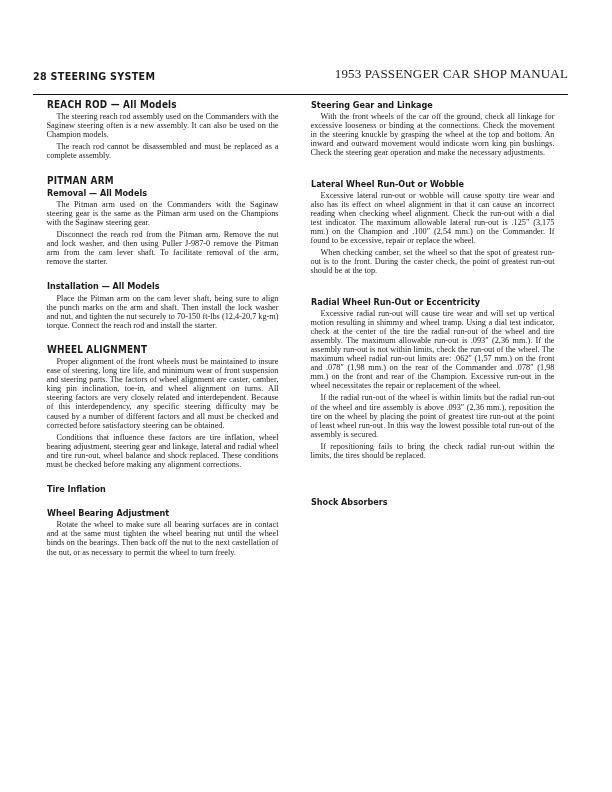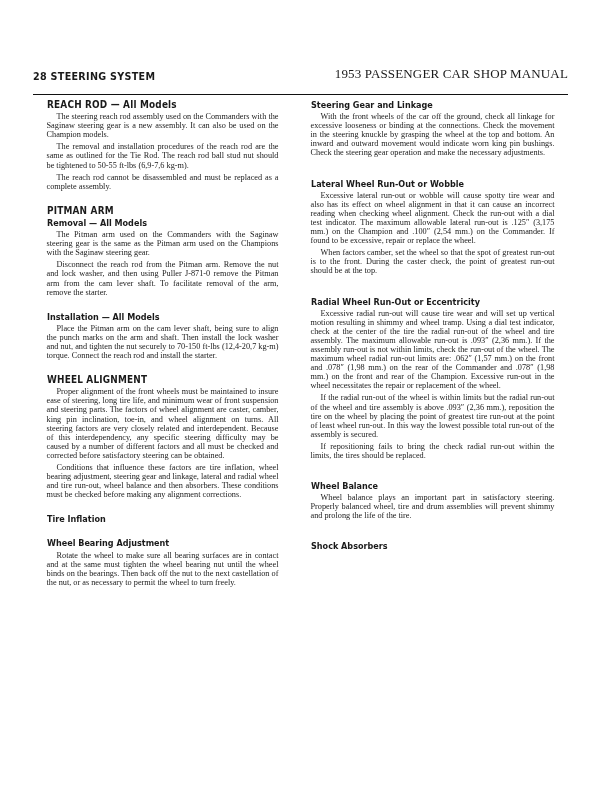--- a/index.html
+++ b/index.html
@@ -29,39 +29,38 @@
 <div class="page">
   <div class="header">
     <span class="left">28 STEERING SYSTEM</span>
     <span class="right">1953 PASSENGER CAR SHOP MANUAL</span>
   </div>
 
   <div class="cols">
     <div class="col">
       <section>
         <h2 class="major">REACH ROD — All Models</h2>
-        <p>The steering reach rod assembly used on the Commanders with the Saginaw steering gear is a new assembly. It can also be used on the Champion models.</p>
-        <p>The removal and installation procedures of the reach rod are the same as outlined for the Tie Rod. The reach rod ball stud nut should be tightened to 50-55 ft-lbs (6,9-7,6 kg-m).</p>
+        <p>The steering reach rod assembly used on the Commanders with the Saginaw steering often is a new assembly. It can also be used on the Champion models.</p>
         <p>The reach rod cannot be disassembled and must be replaced as a complete assembly.</p>
       </section>
       <div class="gap-sm"></div>
       <section>
         <h2 class="major">PITMAN ARM</h2>
         <h3 class="sub">Removal — All Models</h3>
         <p>The Pitman arm used on the Commanders with the Saginaw steering gear is the same as the Pitman arm used on the Champions with the Saginaw steering gear.</p>
-        <p>Disconnect the reach rod from the Pitman arm. Remove the nut and lock washer, and then using Puller J-871-0 remove the Pitman arm from the cam lever shaft. To facilitate removal of the arm, remove the starter.</p>
+        <p>Disconnect the reach rod from the Pitman arm. Remove the nut and lock washer, and then using Puller J-987-0 remove the Pitman arm from the cam lever shaft. To facilitate removal of the arm, remove the starter.</p>
         <div class="gap-sm"></div>
         <h3 class="sub">Installation — All Models</h3>
         <p>Place the Pitman arm on the cam lever shaft, being sure to align the punch marks on the arm and shaft. Then install the lock washer and nut, and tighten the nut securely to 70-150 ft-lbs (12,4-20,7 kg-m) torque. Connect the reach rod and install the starter.</p>
       </section>
       <div class="gap-sm"></div>
       <section>
         <h2 class="major">WHEEL ALIGNMENT</h2>
         <p>Proper alignment of the front wheels must be maintained to insure ease of steering, long tire life, and minimum wear of front suspension and steering parts. The factors of wheel alignment are caster, camber, king pin inclination, toe-in, and wheel alignment on turns. All steering factors are very closely related and interdependent. Because of this interdependency, any specific steering difficulty may be caused by a number of different factors and all must be checked and corrected before satisfactory steering can be obtained.</p>
-        <p>Conditions that influence these factors are tire inflation, wheel bearing adjustment, steering gear and linkage, lateral and radial wheel and tire run-out, wheel balance and then absorbers. These conditions must be checked before making any alignment corrections.</p>
+        <p>Conditions that influence these factors are tire inflation, wheel bearing adjustment, steering gear and linkage, lateral and radial wheel and tire run-out, wheel balance and shock replaced. These conditions must be checked before making any alignment corrections.</p>
       </section>
       <div class="gap-sm"></div>
       <section>
         <h3 class="sub">Tire Inflation</h3>
       </section>
       <div class="gap-sm"></div>
       <section>
         <h3 class="sub">Wheel Bearing Adjustment</h3>
         <p>Rotate the wheel to make sure all bearing surfaces are in contact and at the same must tighten the wheel bearing nut until the wheel binds on the bearings. Then back off the nut to the next castellation of the nut, or as necessary to permit the wheel to turn freely.</p>
       </section>
@@ -69,33 +68,29 @@
 
     <div class="col right">
       <section>
         <h3 class="sub">Steering Gear and Linkage</h3>
         <p>With the front wheels of the car off the ground, check all linkage for excessive looseness or binding at the connections. Check the movement in the steering knuckle by grasping the wheel at the top and bottom. An inward and outward movement would indicate worn king pin bushings. Check the steering gear operation and make the necessary adjustments.</p>
       </section>
       <div class="gap-lg"></div>
       <section>
         <h3 class="sub">Lateral Wheel Run-Out or Wobble</h3>
         <p>Excessive lateral run-out or wobble will cause spotty tire wear and also has its effect on wheel alignment in that it can cause an incorrect reading when checking wheel alignment. Check the run-out with a dial test indicator. The maximum allowable lateral run-out is .125″ (3,175 mm.) on the Champion and .100″ (2,54 mm.) on the Commander. If found to be excessive, repair or replace the wheel.</p>
-        <p>When factors camber, set the wheel so that the spot of greatest run-out is to the front. During the caster check, the point of greatest run-out should be at the top.</p>
+        <p>When checking camber, set the wheel so that the spot of greatest run-out is to the front. During the caster check, the point of greatest run-out should be at the top.</p>
       </section>
       <div class="gap-lg"></div>
       <section>
         <h3 class="sub">Radial Wheel Run-Out or Eccentricity</h3>
         <p>Excessive radial run-out will cause tire wear and will set up vertical motion resulting in shimmy and wheel tramp. Using a dial test indicator, check at the center of the tire the radial run-out of the wheel and tire assembly. The maximum allowable run-out is .093″ (2,36 mm.). If the assembly run-out is not within limits, check the run-out of the wheel. The maximum wheel radial run-out limits are: .062″ (1,57 mm.) on the front and .078″ (1,98 mm.) on the rear of the Commander and .078″ (1,98 mm.) on the front and rear of the Champion. Excessive run-out in the wheel necessitates the repair or replacement of the wheel.</p>
         <p>If the radial run-out of the wheel is within limits but the radial run-out of the wheel and tire assembly is above .093″ (2,36 mm.), reposition the tire on the wheel by placing the point of greatest tire run-out at the point of least wheel run-out. In this way the lowest possible total run-out of the assembly is secured.</p>
         <p>If repositioning fails to bring the check radial run-out within the limits, the tires should be replaced.</p>
       </section>
       <div class="gap-lg"></div>
-      <section>
-        <h3 class="sub">Wheel Balance</h3>
-        <p>Wheel balance plays an important part in satisfactory steering. Properly balanced wheel, tire and drum assemblies will prevent shimmy and prolong the life of the tire.</p>
-      </section>
       <div class="gap-lg"></div>
       <section>
         <h3 class="sub">Shock Absorbers</h3>
       </section>
     </div>
   </div>
 </div>
 
 </body></html>

